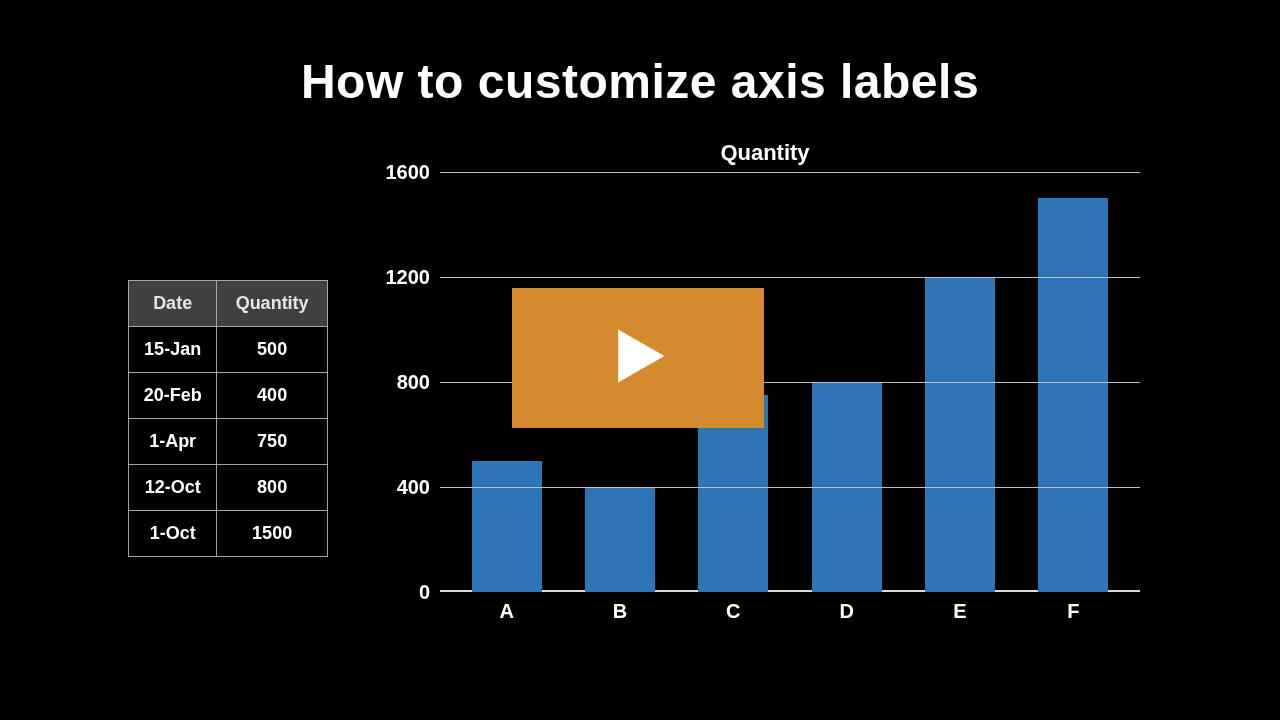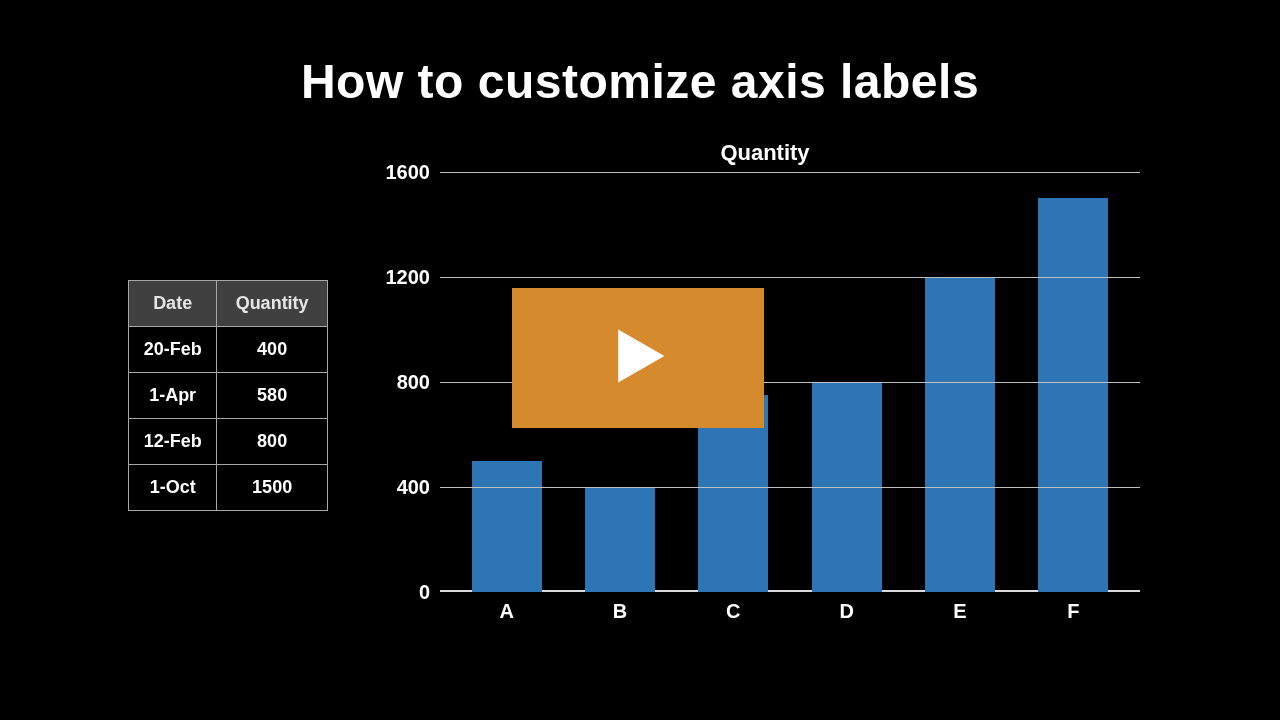--- a/index.html
+++ b/index.html
@@ -37,29 +37,33 @@
 
   <table class="tbl">
     <thead>
       <tr>
         <th>Date</th>
         <th>Quantity</th>
       </tr>
     </thead>
     <tbody>
       <tr>
+        <td>15-Jan</td>
+        <td>500</td>
+      </tr>
+      <tr>
         <td>20-Feb</td>
         <td>400</td>
       </tr>
       <tr>
         <td>1-Apr</td>
-        <td>580</td>
+        <td>750</td>
       </tr>
       <tr>
-        <td>12-Feb</td>
+        <td>12-Oct</td>
         <td>800</td>
       </tr>
       <tr>
         <td>1-Oct</td>
         <td>1500</td>
       </tr>
     </tbody>
   </table>
 
   <div class="chart">

